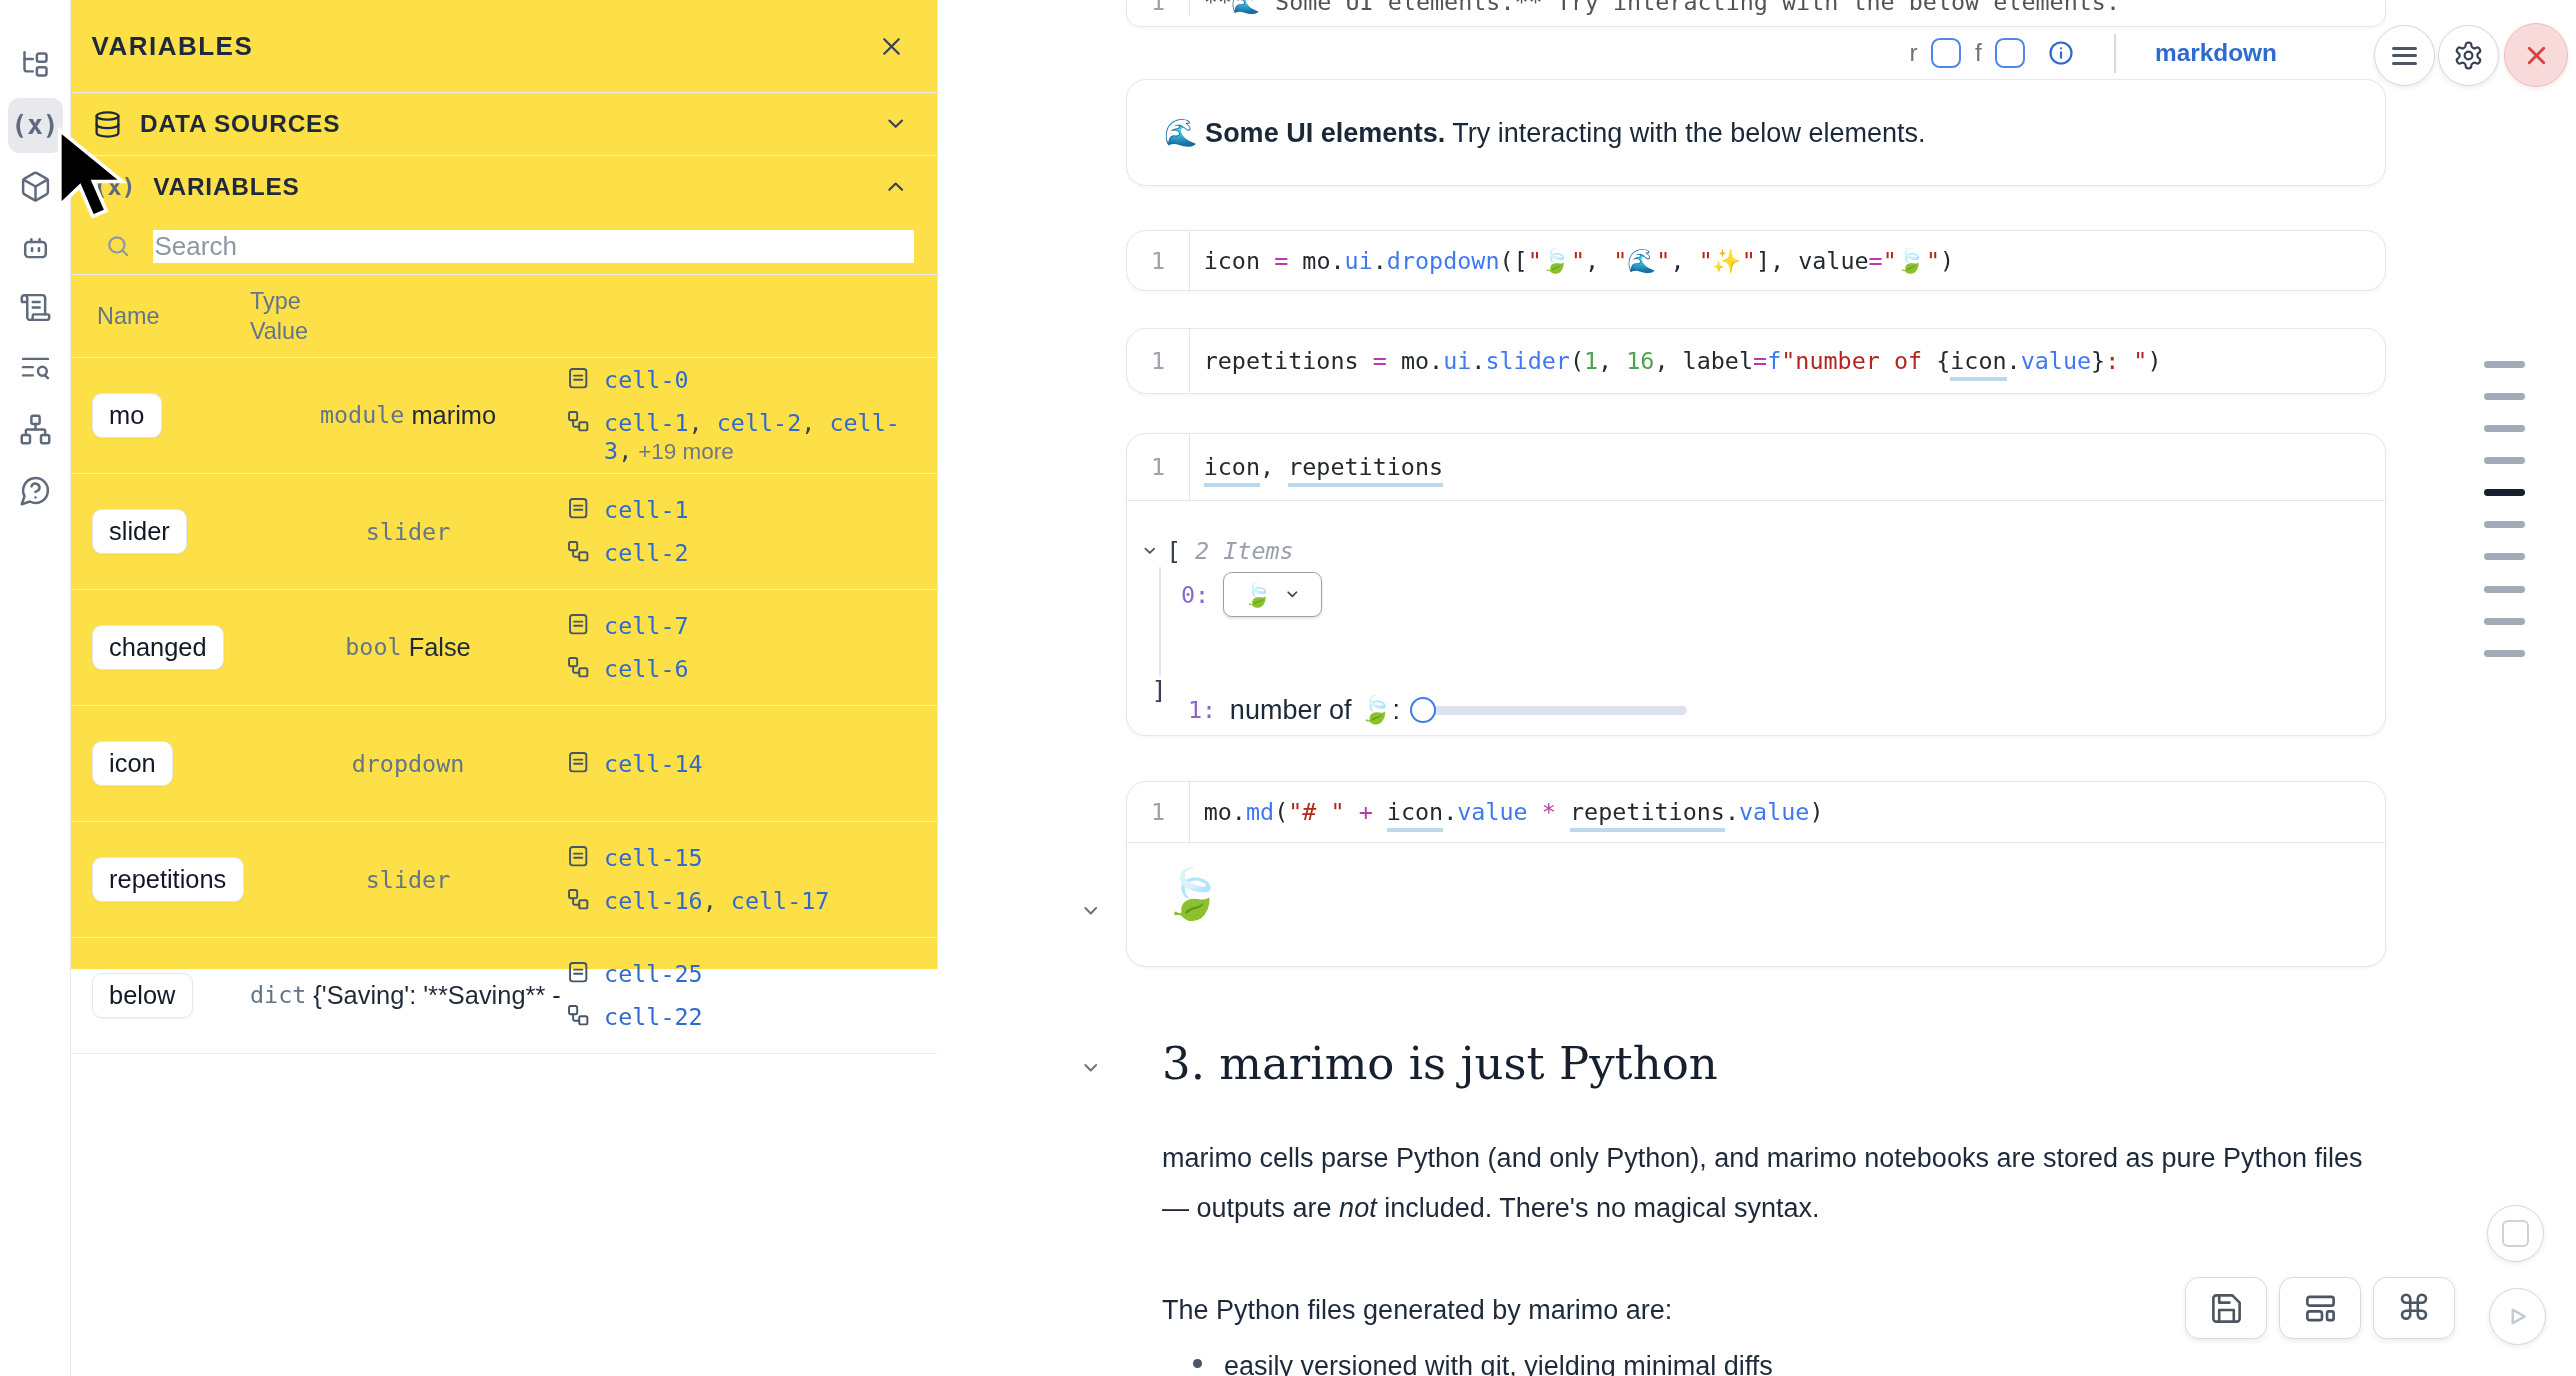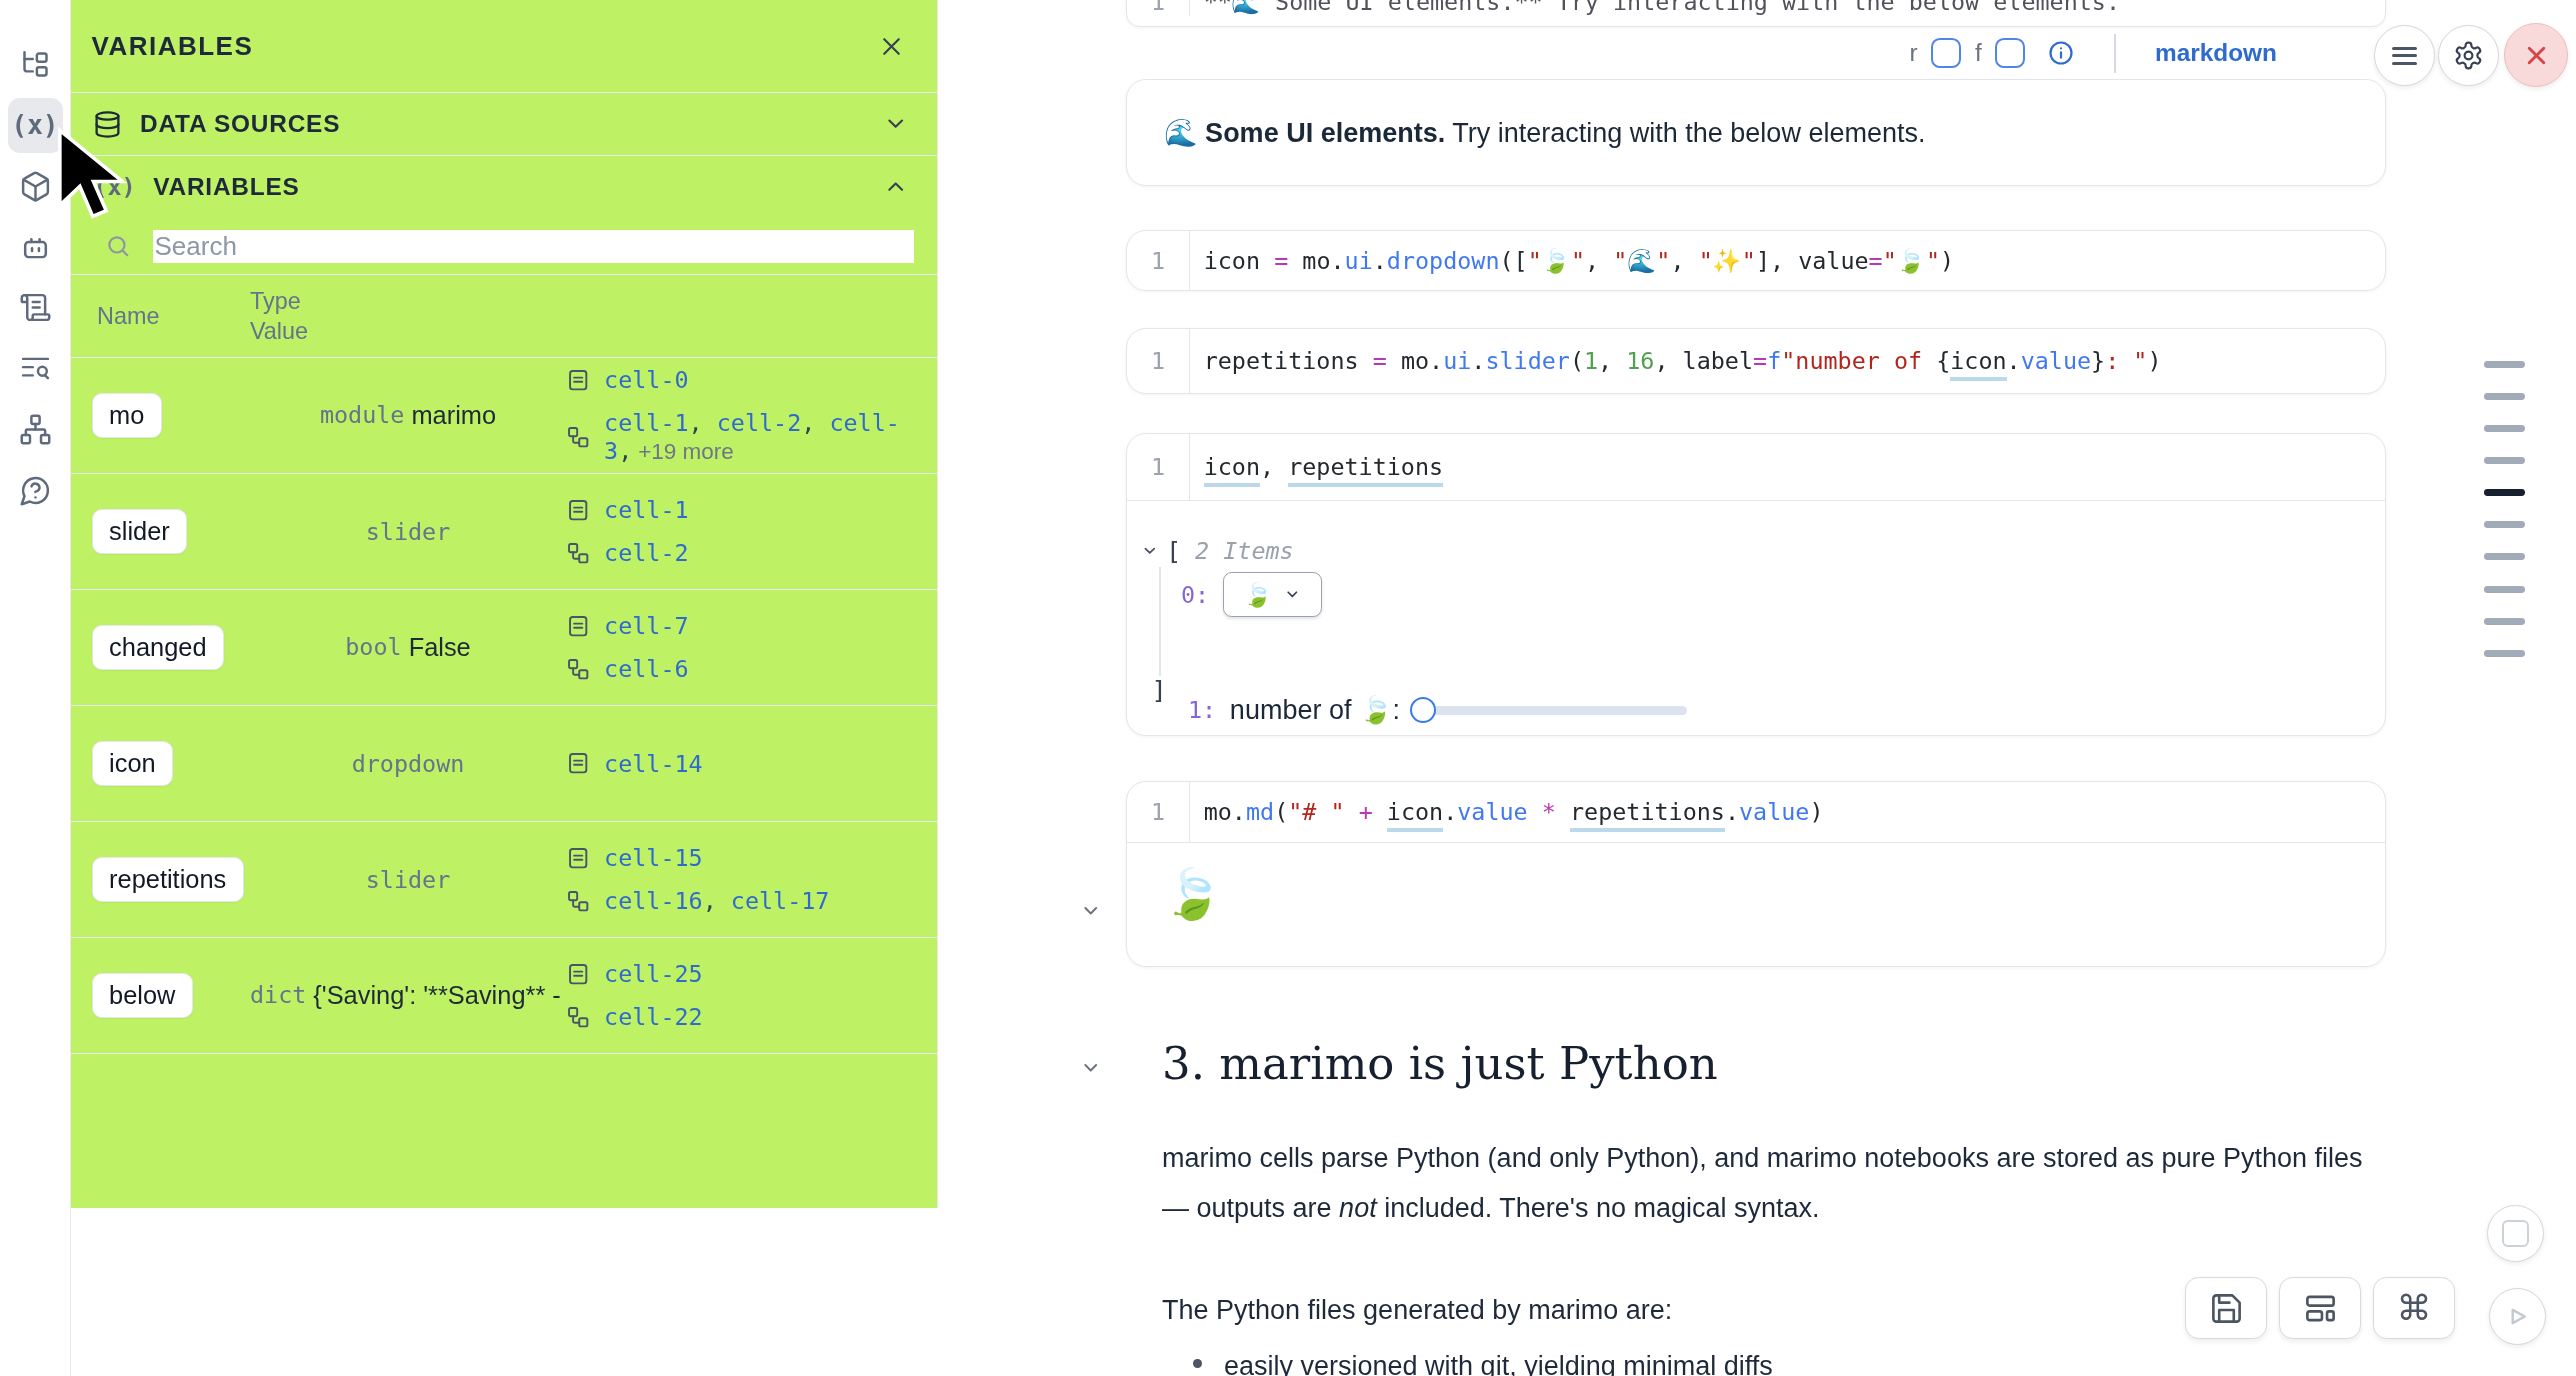--- a/index.html
+++ b/index.html
@@ -8,41 +8,41 @@
     font-family:"Liberation Sans",sans-serif;color:#1f2937;position:relative;
   }
   svg{display:block}
   
   #rail{position:absolute;left:0;top:0;width:70px;height:1377px;border-right:1px solid #e7e9ee;background:#fff;z-index:5}
   .rail-item{width:55px;height:55px;margin:5.9px auto;display:flex;align-items:center;justify-content:center;border-radius:11.7px;color:#5f6b7d}
   .rail-item.active{background:#e7e9ec}
   #rail-inner{padding-top:31px}
   .xicon{font-family:"DejaVu Sans Mono",monospace;font-size:26px;color:#5f6b7d;font-weight:bold}
   
-  #panel{position:absolute;left:70px;top:0;width:867px;height:1208px;background:#bef264;border-right:1px solid #e5e7eb;z-index:4}
+  #panel{position:absolute;left:70px;top:0;width:867px;height:969px;background:#fde047;border-right:1px solid #e5e7eb;z-index:4}
   .panel-header{height:92px;display:flex;align-items:center;justify-content:space-between;padding:0 27px 0 21.5px;border-bottom:1px solid #e9ebef}
   .panel-title{font-size:26px;font-weight:bold;color:#1e293b;letter-spacing:1.5px}
   .icon-btn{background:none;border:none;cursor:pointer;padding:3.9px}
   .section-row{height:62px;display:flex;align-items:center;padding:0 29px 0 23.4px;border-bottom:1px solid #e9ebef}
   .section-row.no-border{border-bottom:none}
   .section-title{font-size:24.4px;font-weight:bold;color:#1e293b;letter-spacing:0.8px;margin-left:17.6px;flex:1}
   .search-row{height:56px;display:flex;align-items:center;padding:0 23.4px 0 35px;border-bottom:1px solid #e9ebef}
   .search-row input{border:none;outline:none;font-size:26px;color:#334155;margin-left:21.5px;flex:1;font-family:"Liberation Sans",sans-serif}
   .search-row input::placeholder{color:#8d97a5}
   
   .vtable-header{display:grid;grid-template-columns:180px 316px 1fr;border-bottom:1px solid #e9ebef;height:82px;align-items:center;color:#64748b;font-size:23.4px}
   .vtable-header .h-name{padding-left:27px}
   .h-two{line-height:30px}
   .vrow{display:grid;grid-template-columns:180px 316px 1fr;border-bottom:1px solid #e9ebef;height:115px;align-items:center}
   .chip{display:inline-block;margin-left:21.5px;padding:6.8px 16.6px;border:1.5px solid #e3e8ee;border-radius:9.8px;font-size:25.4px;color:#111827;background:#fff;box-shadow:0 1px 2px rgba(15,23,42,.05);cursor:pointer}
   .col-typeval{display:flex;flex-direction:row;justify-content:center;gap:7px}
   .type-line{font-family:"DejaVu Sans Mono",monospace;font-size:23.4px;color:#64748b}
   .value-line{font-size:25.4px;color:#1f2937;max-width:293px;white-space:nowrap;overflow:hidden}
   .col-decl{display:flex;flex-direction:column;justify-content:center;gap:15.6px}
-  .decl-line{display:flex;align-items:center;gap:13.7px}
+  .decl-line{display:flex;gap:13.7px}
   .cell-link{font-family:"DejaVu Sans Mono",monospace;font-size:23.4px;color:#2f6bce;text-decoration:none;cursor:pointer}
   .comma{font-family:"DejaVu Sans Mono",monospace;font-size:23.4px;color:#334155}
   .more{font-size:22.5px;color:#6e7687;margin-left:5.9px}
   
   #cursor{position:absolute;left:49px;top:125px;z-index:50}
   
   .cell{position:absolute;left:1126px;width:1260px;background:#fff;border:1px solid #e4e6e9;border-radius:20px;box-shadow:0 1px 3.9px rgba(15,23,42,.05);box-sizing:border-box}
   .code-row{display:flex;align-items:center;height:100%}
   .gutter{width:62px;text-align:center;color:#9ca3af;font-family:"DejaVu Sans Mono",monospace;font-size:23.4px;flex:none}
   .gutter-sep{width:1px;align-self:stretch;background:#e4e6e9;flex:none}

